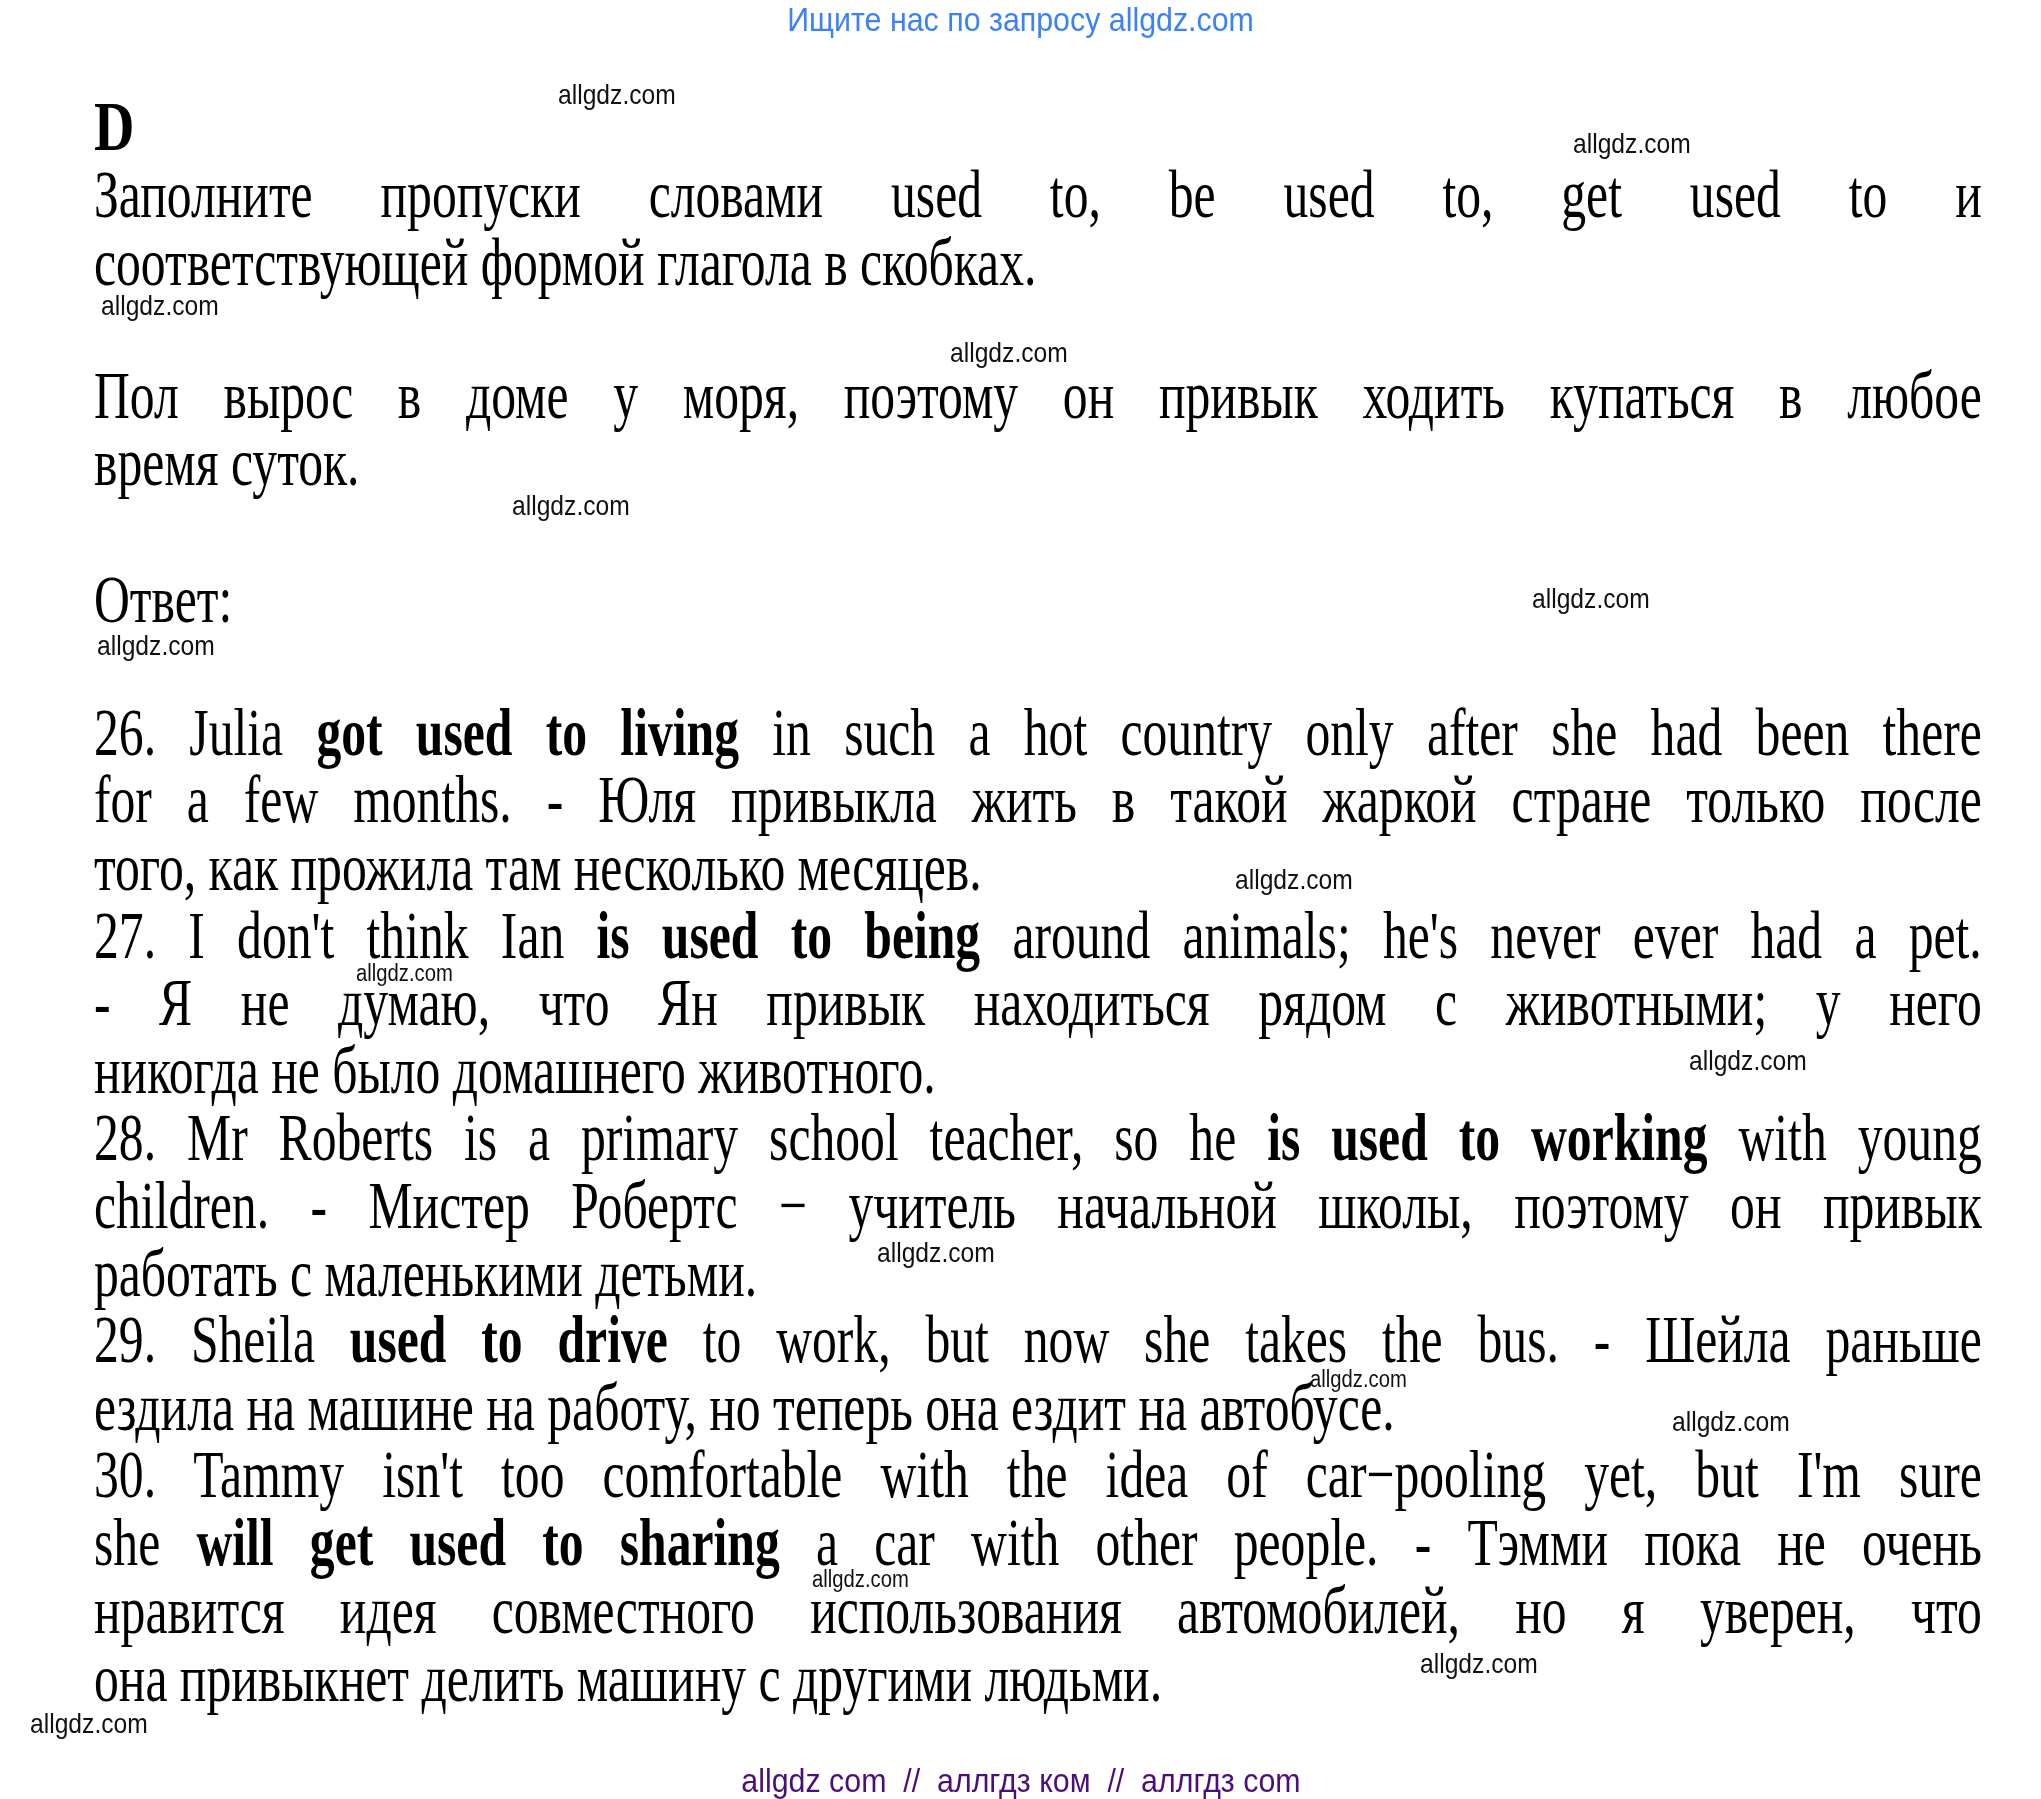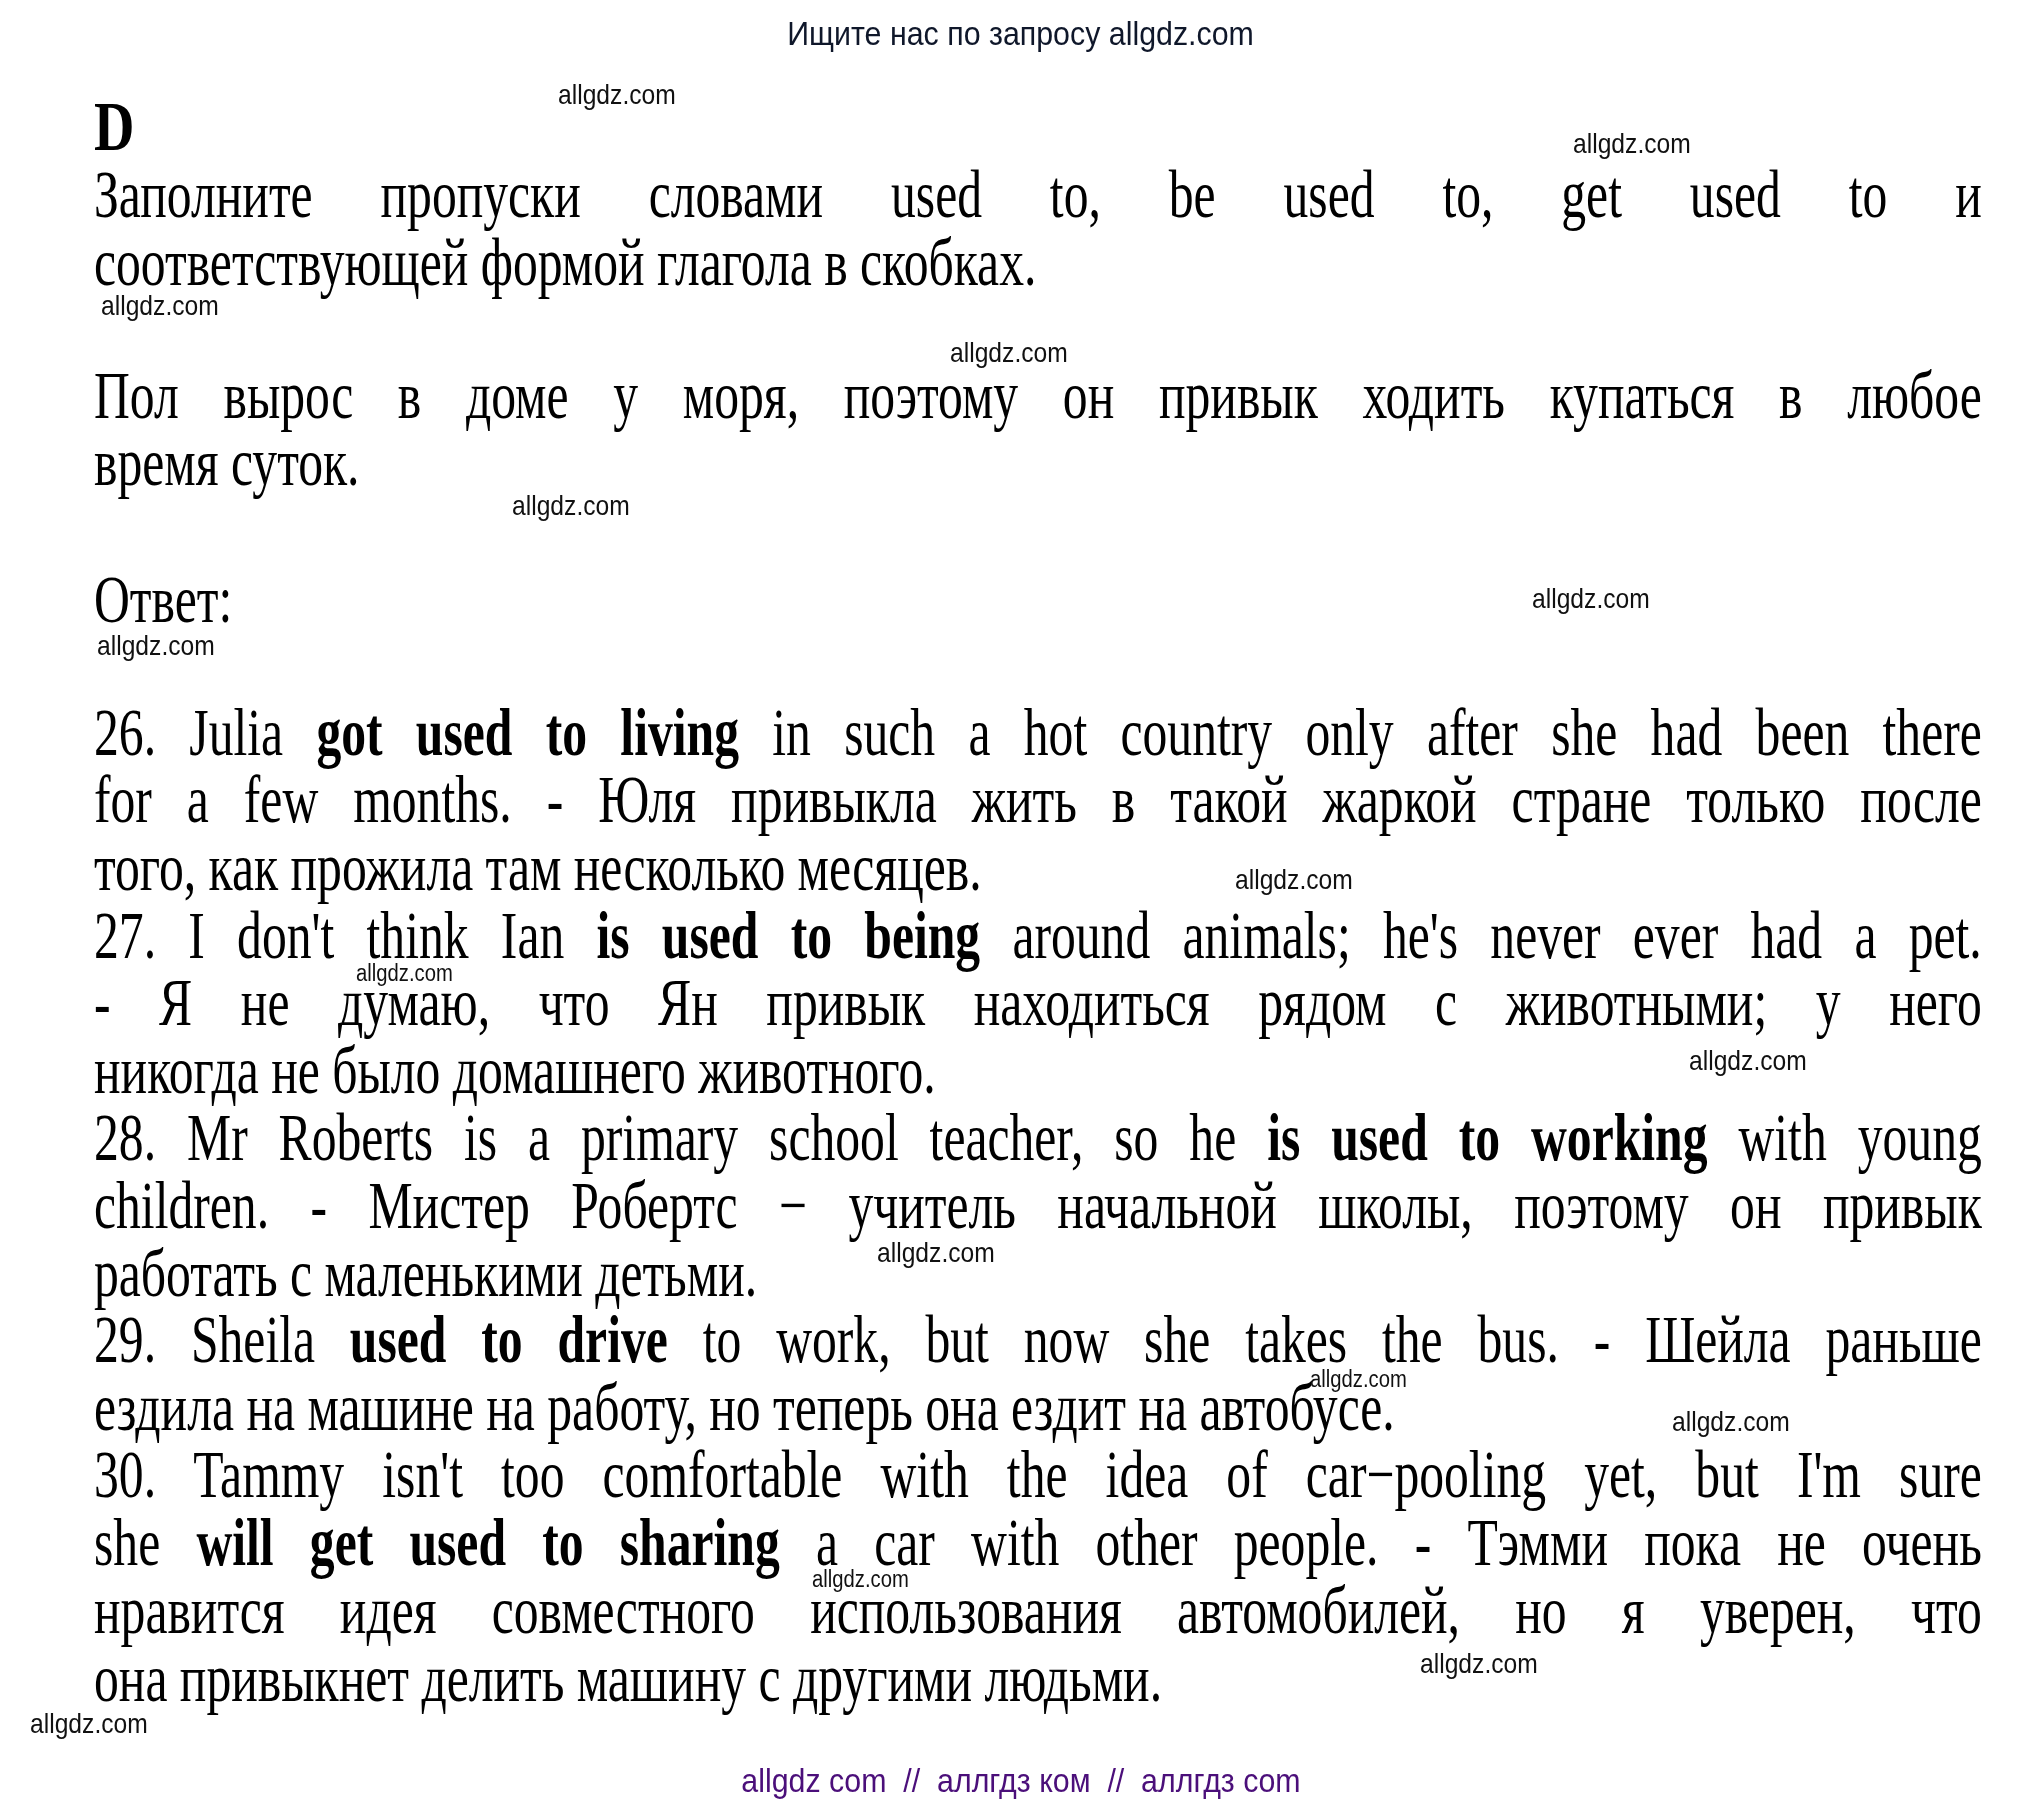--- a/index.html
+++ b/index.html
@@ -22,21 +22,21 @@
     transform-origin:0 0; transform:scaleX(0.8);
   }
   .wm {
     position:absolute; font-family:"Liberation Sans", sans-serif; font-size:28px; line-height:30px;
     color:#111; white-space:nowrap; transform-origin:0 0; transform:scaleX(0.88);
   }
 </style>
 </head>
 <body>
 
-<div class="hdr" style="top:14px;color:#0f172a;">
+<div class="hdr" style="top:0px;color:#3b82f6;">
   <span>Ищите нас по запросу allgdz.com</span>
 </div>
 
 <div class="sec-d">D</div>
 
 <div class="ln j" style="top:160px;">Заполните пропуски словами used to, be used to, get used to и</div>
 <div class="ln" style="top:228px;">соответствующей формой глагола в скобках.</div>
 
 <div class="ln j" style="top:361px;">Пол вырос в доме у моря, поэтому он привык ходить купаться в любое</div>
 <div class="ln" style="top:428px;">время суток.</div>

